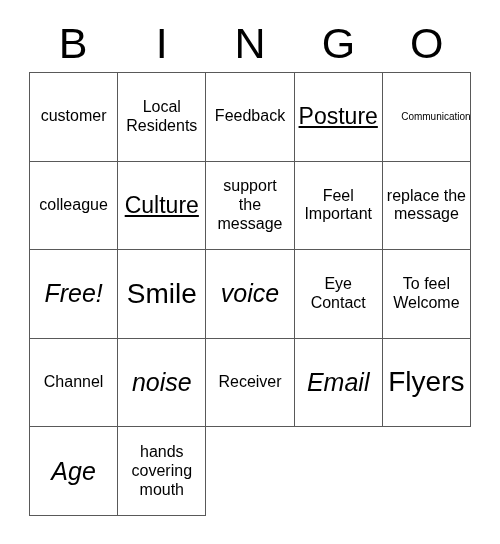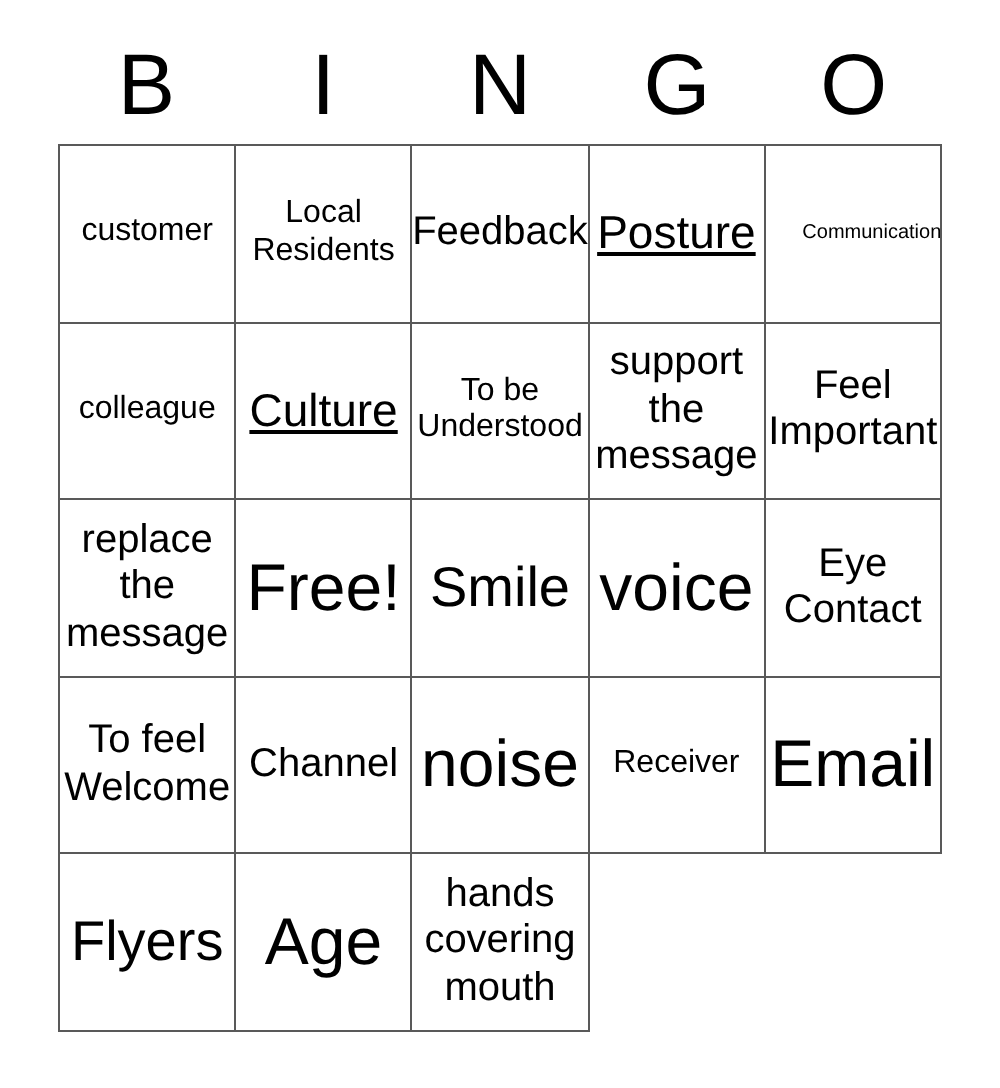--- a/index.html
+++ b/index.html
@@ -77,24 +77,24 @@
     display: block;
     line-height: 1.17;
     color: #000000;
     word-wrap: break-word;
     hyphens: none;
   }
 
   
   .fs-xs  .txt { font-size: 10px; padding-left: 19px; }
   .fs-sm  .txt { font-size: 16px; }
-  .fs-md  .txt { font-size: 20px; }
+  .fs-md  .txt { font-size: 16px; }
   .fs-lg  .txt { font-size: 23px; text-decoration: underline; }
   .fs-xl  .txt { font-size: 28px; }
-  .fs-xxl .txt { font-size: 33px; }
+  .fs-xxl .txt { font-size: 25px; font-style: italic; }
 </style>
 </head>
 <body>
 
 <div class="card">
 
   <div class="bingo-header">
       <div class="letter">B</div>
       <div class="letter">I</div>
       <div class="letter">N</div>
@@ -116,23 +116,20 @@
         <span class="txt">Posture</span>
       </div>
       <div class="cell fs-xs">
         <span class="txt">Communication</span>
       </div>
       <div class="cell fs-sm">
         <span class="txt">colleague</span>
       </div>
       <div class="cell fs-lg">
         <span class="txt">Culture</span>
-      </div>
-      <div class="cell fs-sm">
-        <span class="txt">To be Understood</span>
       </div>
       <div class="cell fs-md">
         <span class="txt">support the message</span>
       </div>
       <div class="cell fs-md">
         <span class="txt">Feel Important</span>
       </div>
       <div class="cell fs-md">
         <span class="txt">replace the message</span>
       </div>

